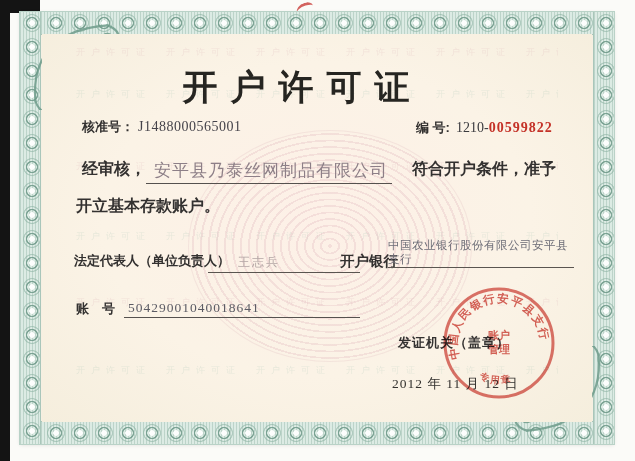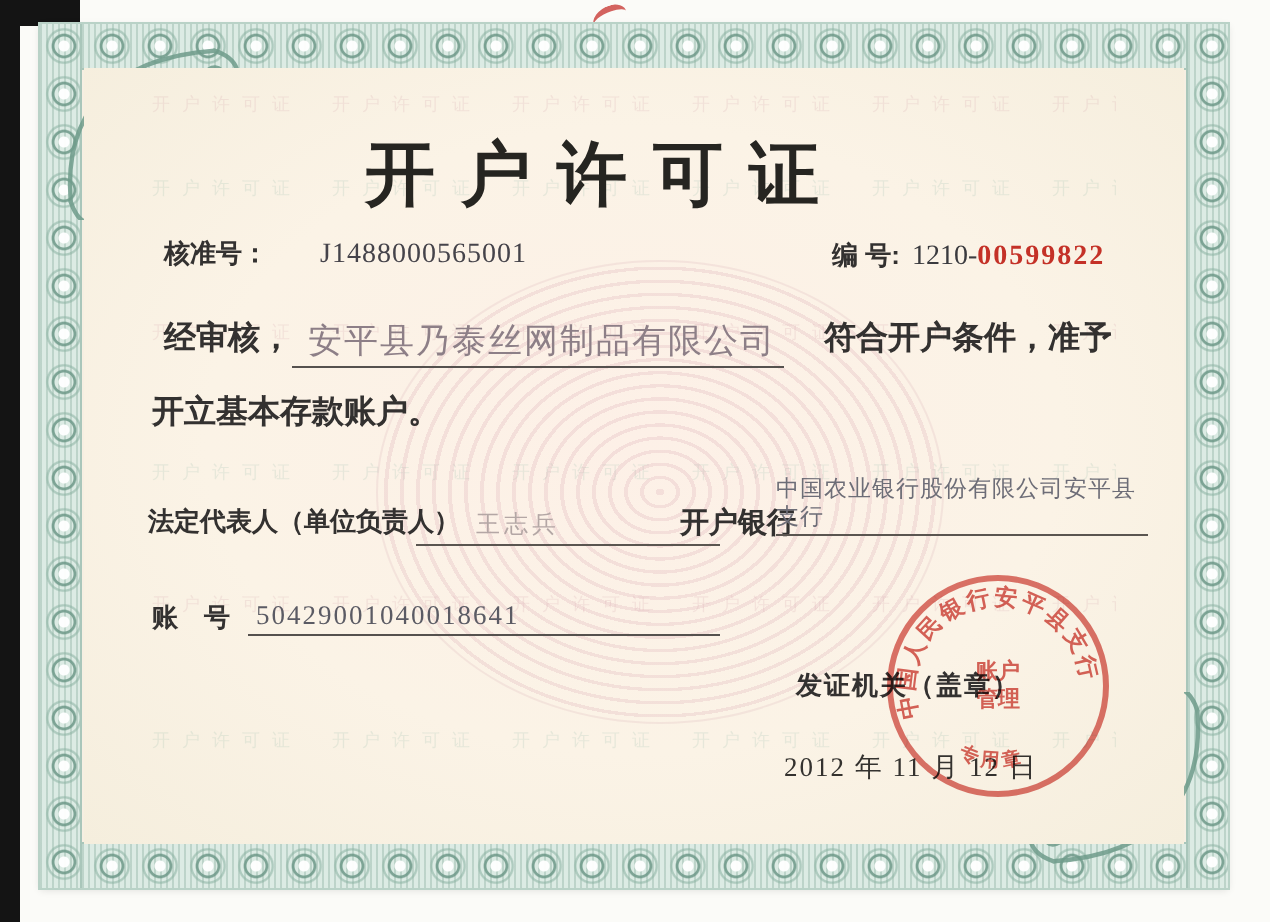--- a/index.html
+++ b/index.html
@@ -41,21 +41,21 @@
   .wm-row:nth-child(even){color:#7fae9d;}
 
   
   .t{position:absolute;color:#2c2b29;}
   .title{left:0;top:52px;width:552px;text-align:center;
       font-family:"Liberation Serif","DejaVu Serif",serif;font-weight:700;
       font-size:35px;letter-spacing:13px;text-indent:13px;color:#262521;}
   .lbl{font-weight:700;color:#333130;}
   .serif{font-family:"Liberation Serif","DejaVu Serif",serif;}
   .row-approval{left:62px;top:106px;font-size:13px;}
-  .row-approval .val{margin-left:26px;font-size:14px;color:#45434a;letter-spacing:.5px;}
+  .row-approval .val{margin-left:4px;font-size:14px;color:#45434a;letter-spacing:.5px;}
   .row-serial{left:396px;top:107px;font-size:13px;}
   .row-serial .prefix{margin-left:6px;font-size:14px;color:#3a3a3e;}
   .row-serial .rednum{font-size:14px;font-weight:700;letter-spacing:1px;}
 
   .row-body1{left:62px;top:147px;display:flex;align-items:flex-start;font-size:16px;}
   .company{display:inline-block;width:238px;border-bottom:1px solid #55514e;
       font-size:17px;color:#8d7f87;padding:0 0 1px 8px;letter-spacing:1px;
       font-family:"Liberation Serif","DejaVu Serif",serif;}
   .row-body1 .suffix{margin-left:20px;}
   .row-body2{left:56px;top:184px;font-size:16px;}

